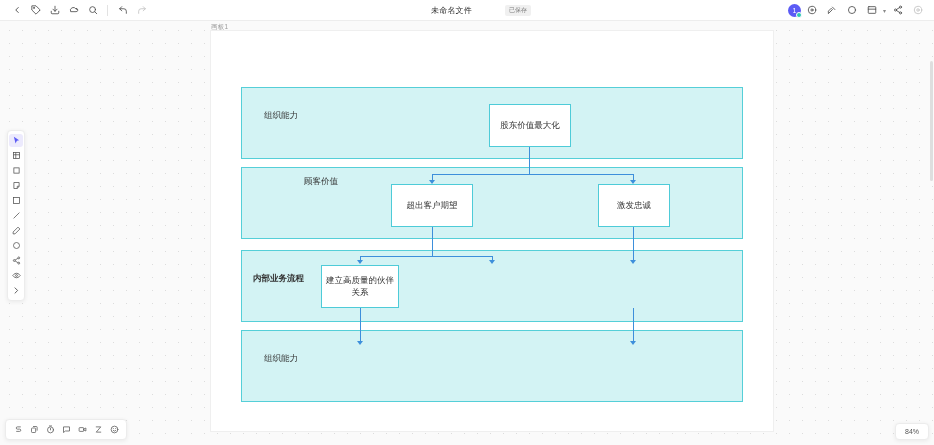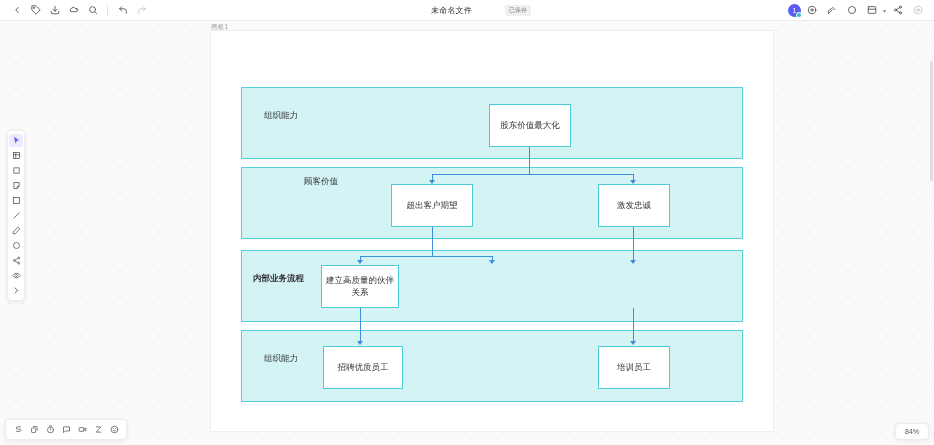--- a/index.html
+++ b/index.html
@@ -292,22 +292,20 @@
       <div class="band-label" style="left:53px; top:145px;padding-left:40px;">顾客价值</div>
       <div class="node" style="left:180px; top:153px; width:82px; height:43px;">超出客户期望</div>
       <div class="node" style="left:387px; top:153px; width:72px; height:43px;">激发忠诚</div>
 
       <div class="band" style="left:30px; top:219px; width:502px; height:72px;"></div>
       <div class="band-label" style="left:42px; top:242px;font-weight:bold;">内部业务流程</div>
       <div class="node" style="left:110px; top:234px; width:78px; height:43px;">建立高质量的伙伴关系</div>
 
       <div class="band" style="left:30px; top:299px; width:502px; height:72px;"></div>
       <div class="band-label" style="left:53px; top:322px;">组织能力</div>
-      <div class="node" style="left:112px; top:315px; width:80px; height:43px;">招聘优质员工</div>
-      <div class="node" style="left:387px; top:315px; width:72px; height:43px;">培训员工</div>
 
       <div class="conn v" style="left:318px; top:116px; height:28px;"></div>
       <div class="conn h" style="left:221px; top:143px; width:202px;"></div>
       <div class="conn v" style="left:221px; top:143px; height:7px;"></div>
       <div class="arrow" style="left:218px; top:149px;"></div>
       <div class="conn v" style="left:422px; top:143px; height:7px;"></div>
       <div class="arrow" style="left:419px; top:149px;"></div>
 
       <div class="conn v" style="left:221px; top:196px; height:30px;"></div>
       <div class="conn h" style="left:149px; top:225px; width:133px;"></div>

